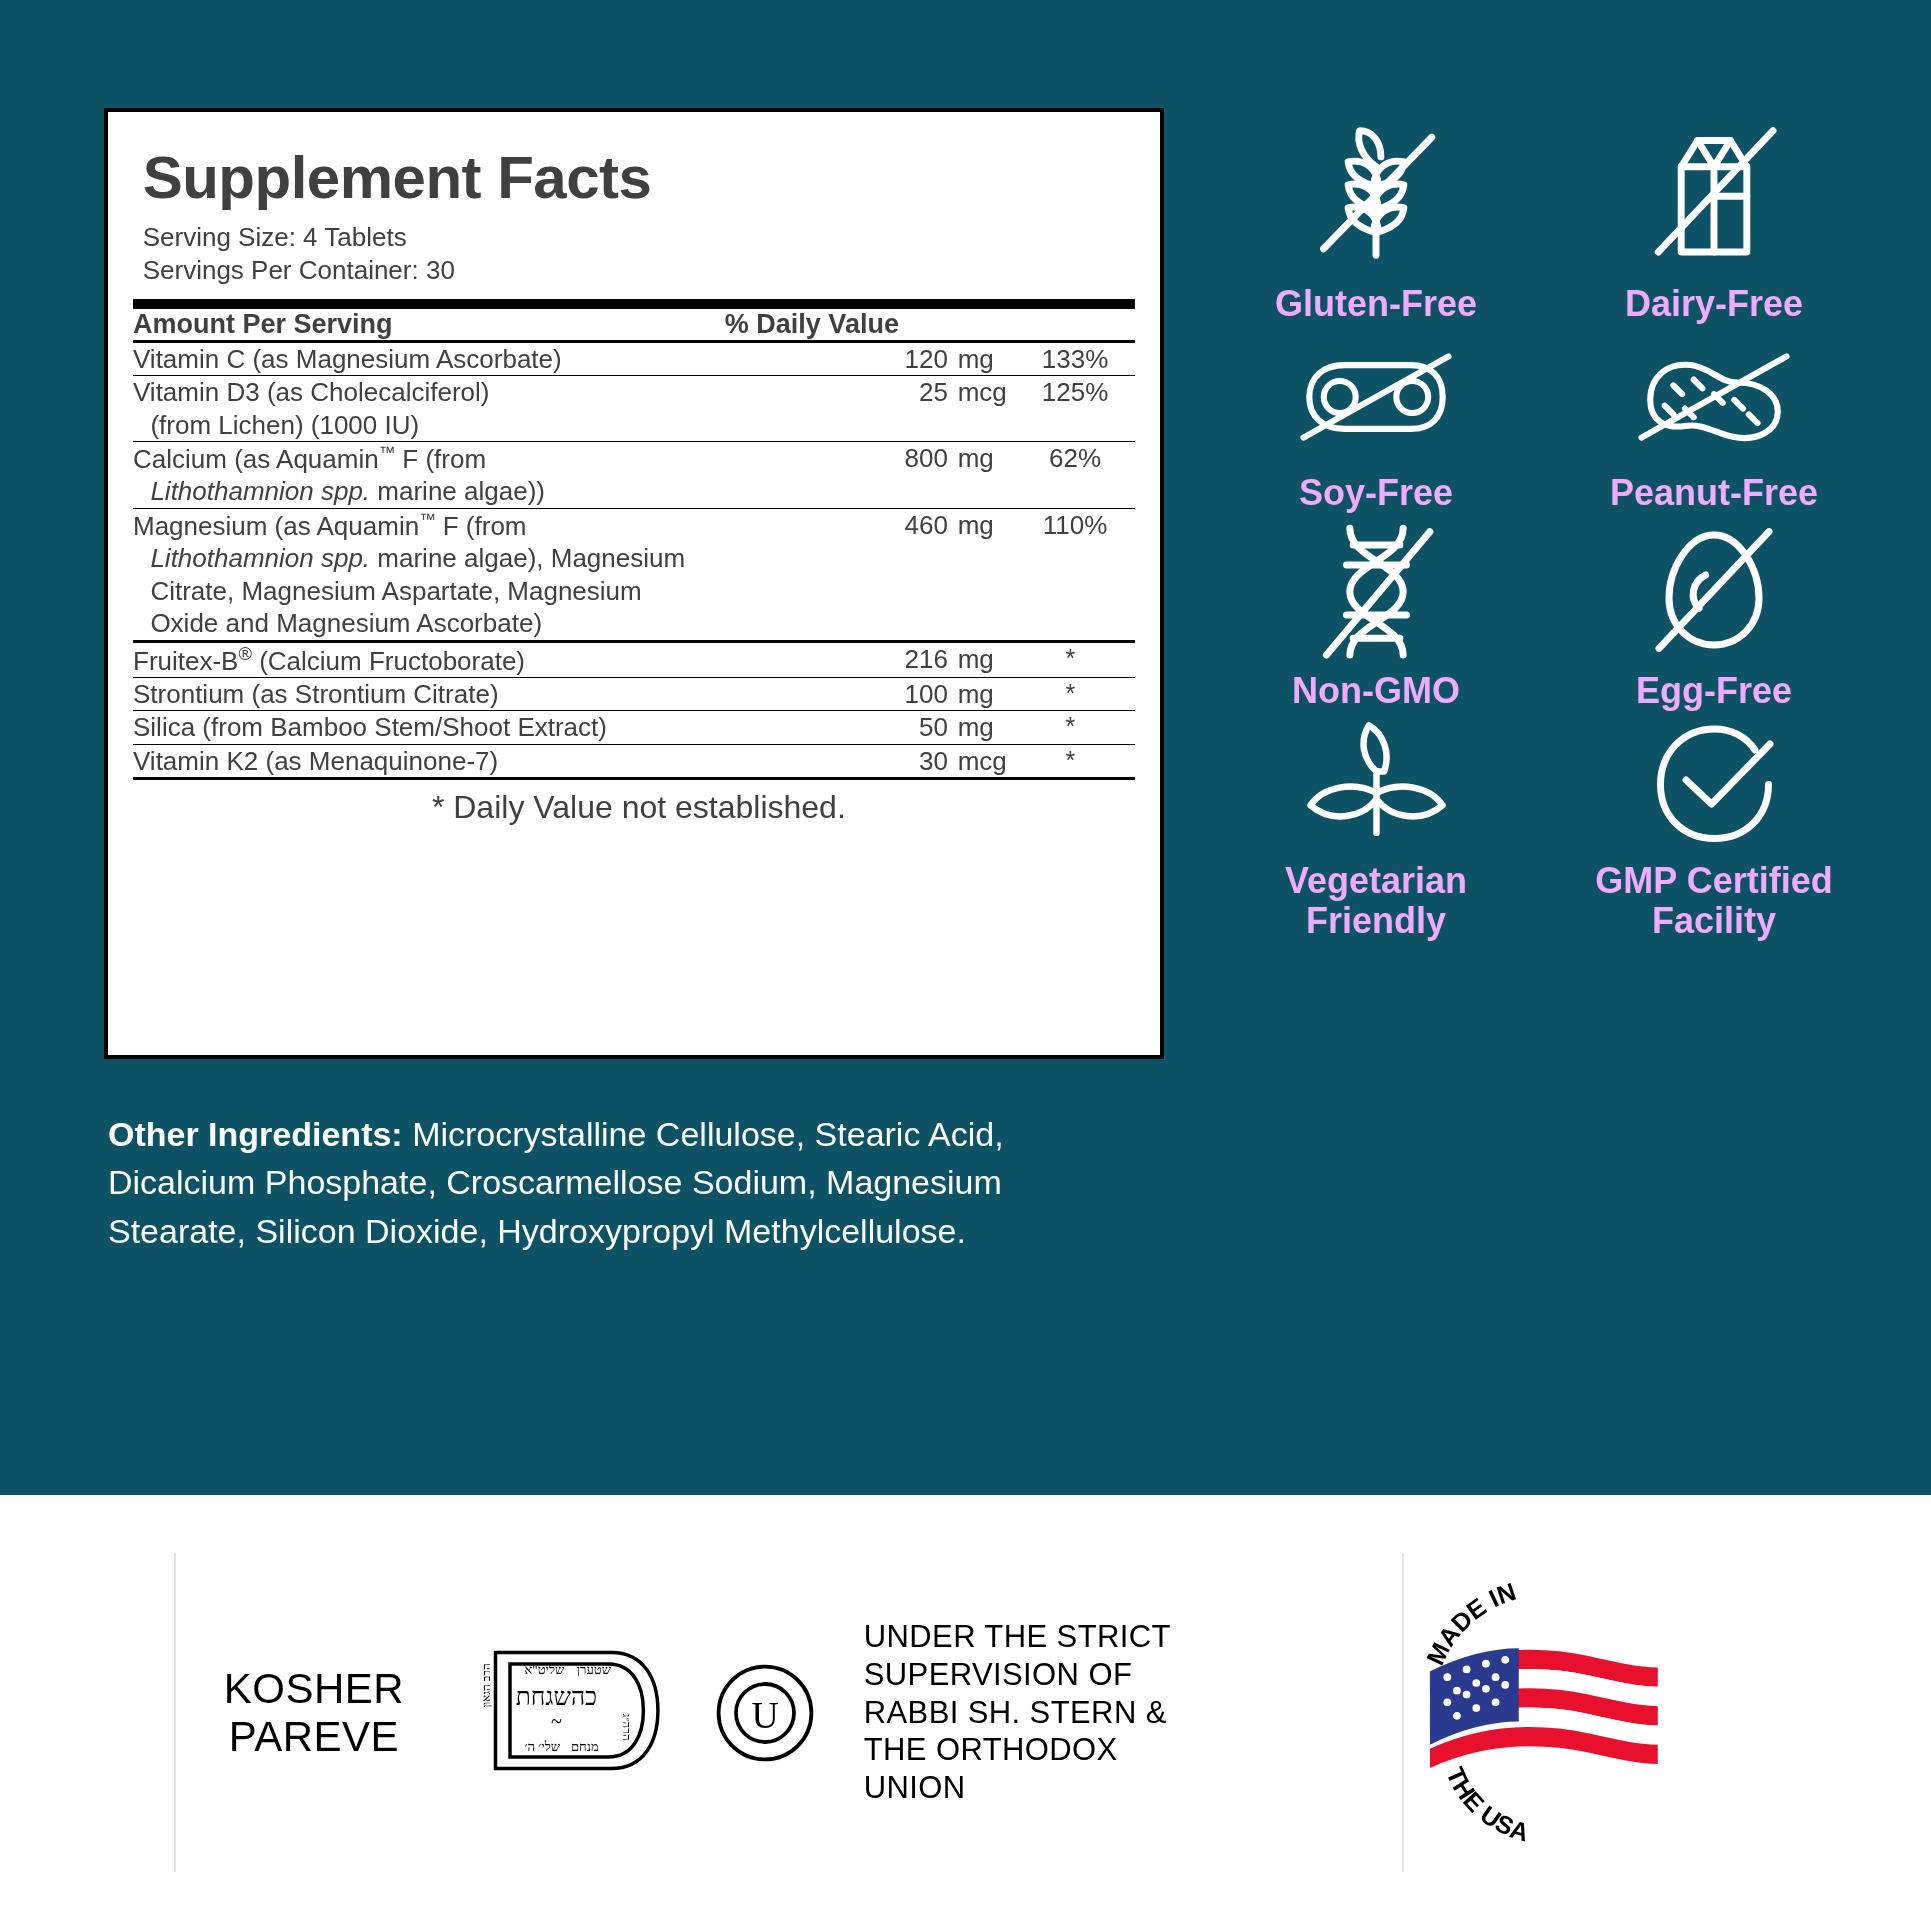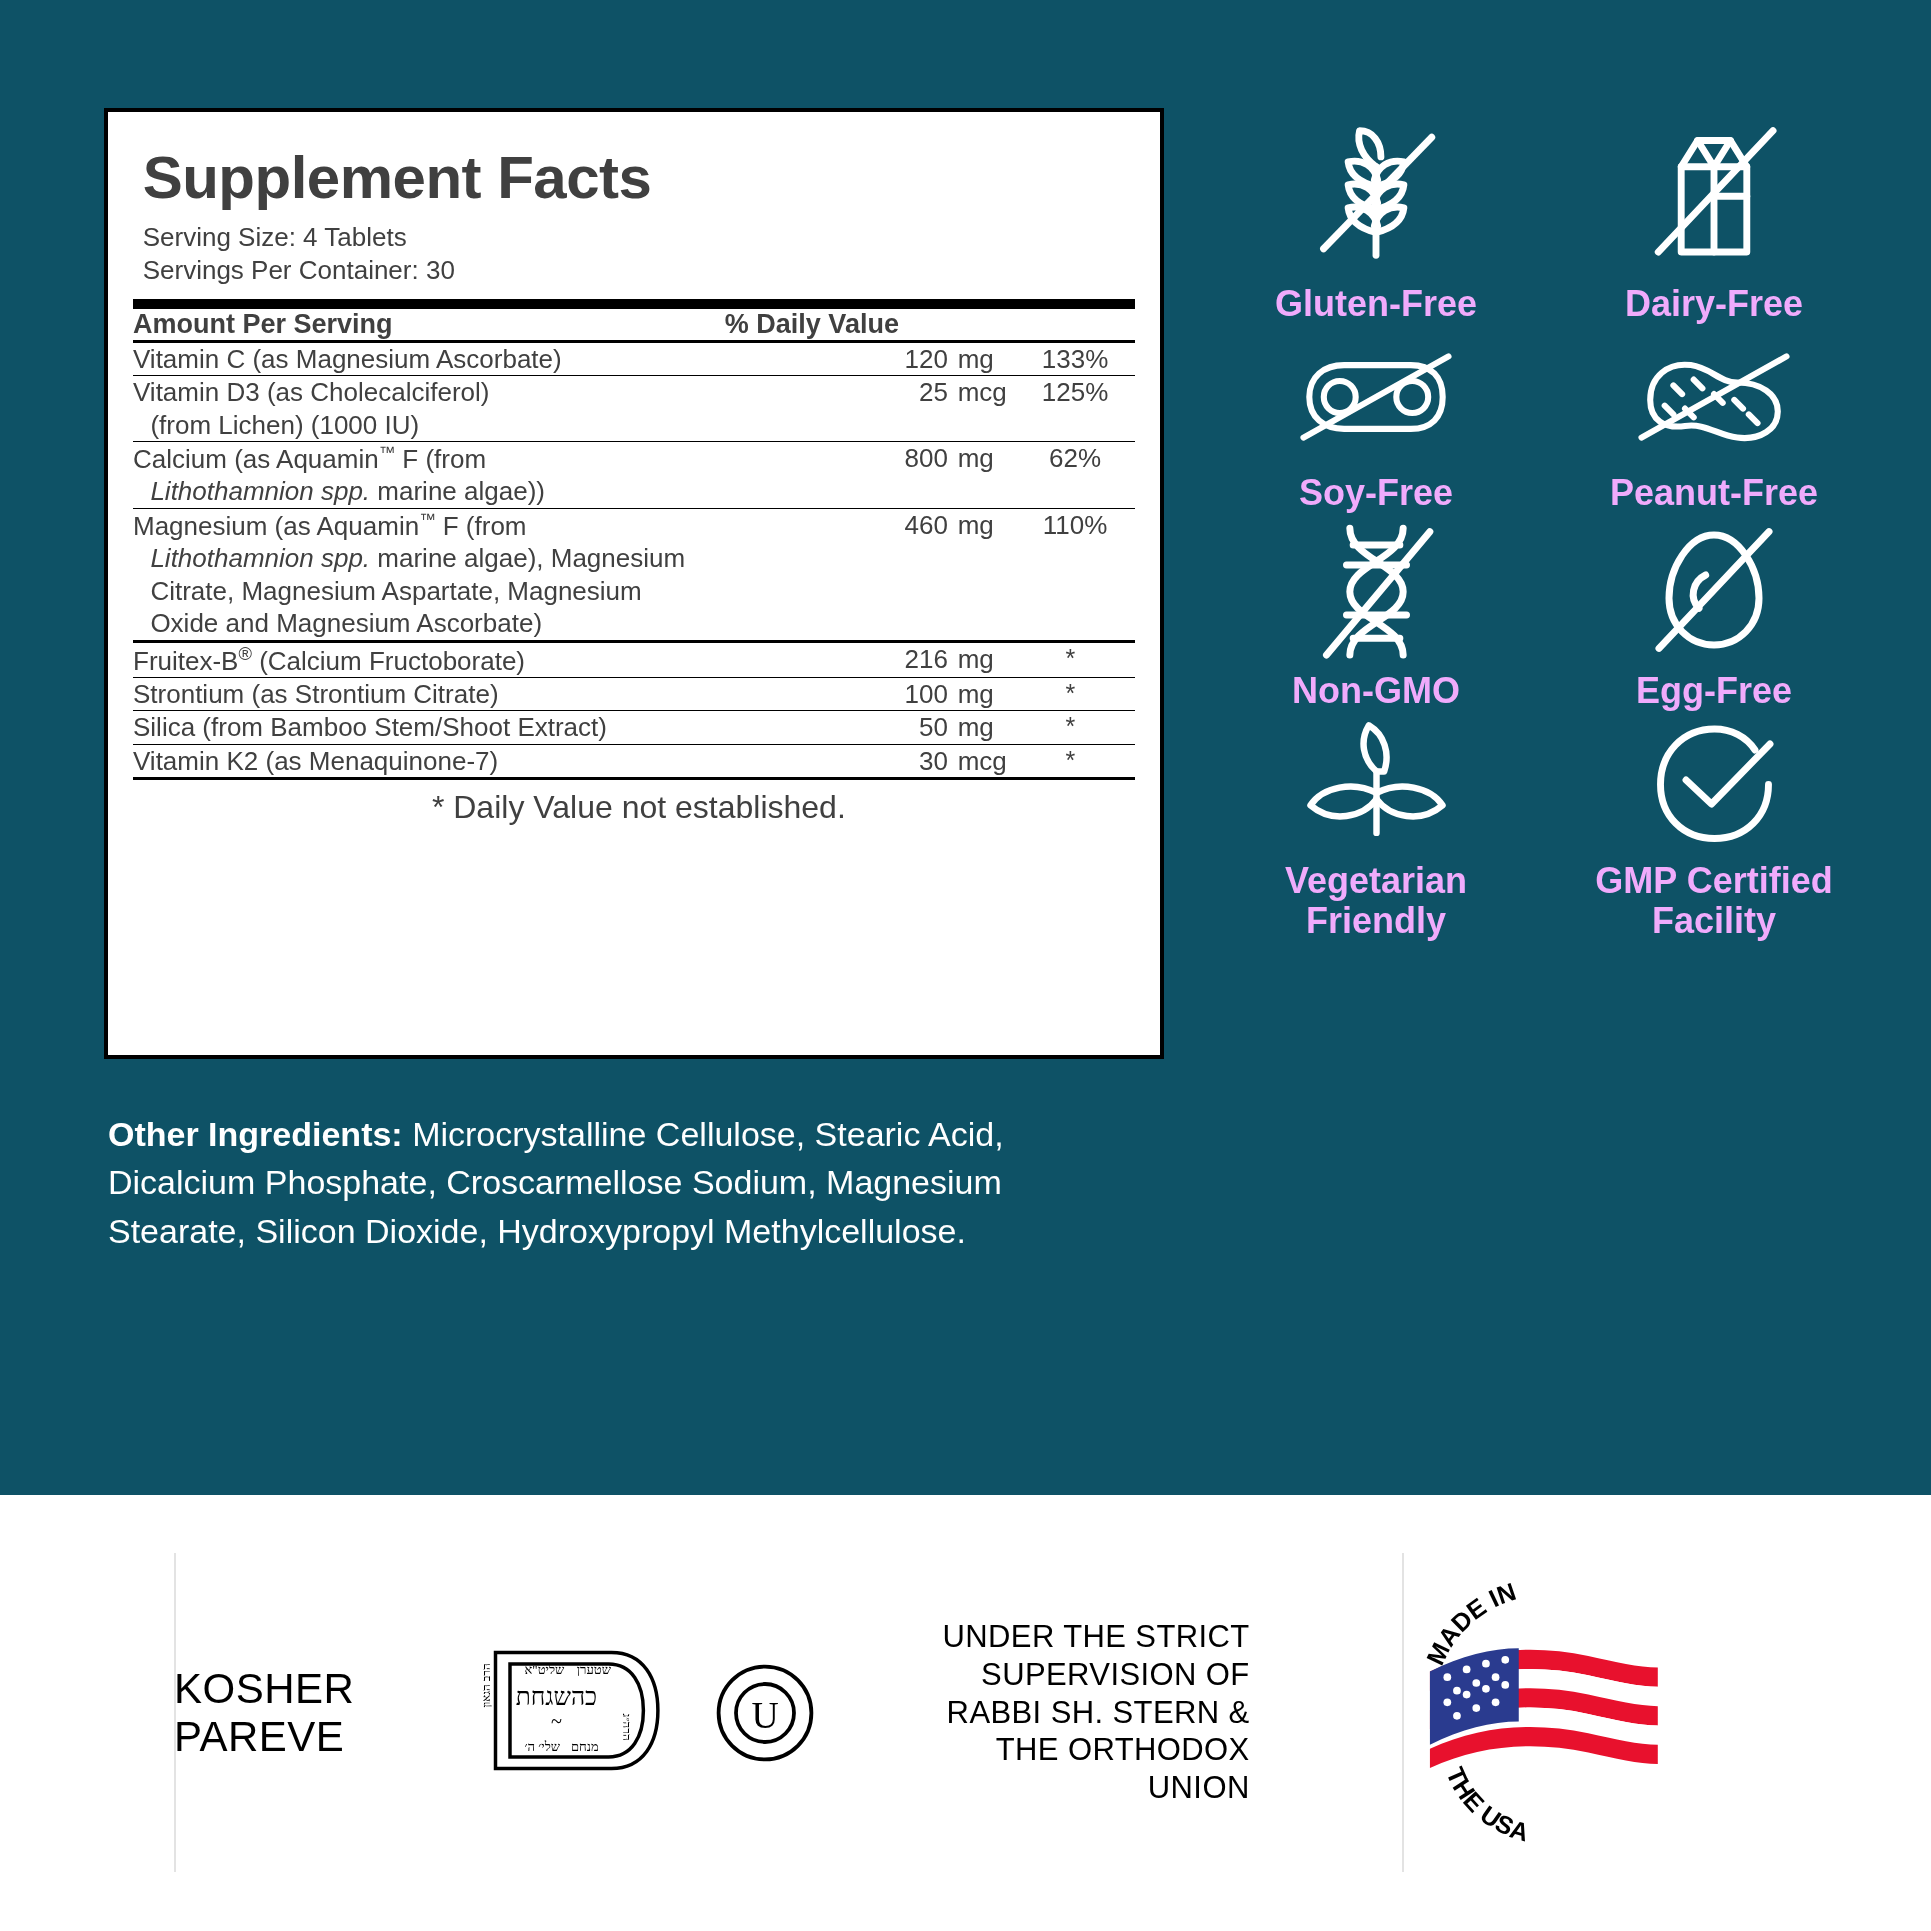--- a/index.html
+++ b/index.html
@@ -115,33 +115,33 @@
     position: absolute;
     left: 174px; top: 58px;
     width: 1641px; height: 319px;
     display: flex;
     align-items: center;
   }
   .kosher-text {
     font-size: 42px;
     line-height: 1.12;
     color: #000;
+    text-align: center;
     width: 280px;
     letter-spacing: 0.5px;
   }
   .ou-wrap { margin-left: 35px; display: flex; align-items: center; }
   .badatz { margin-left: 9.7px; }
   .supervision {
     margin-left: 41px;
     font-size: 31px;
     line-height: 1.22;
     color: #000;
     letter-spacing: 0.4px;
     width: 386px;
-    text-align: right;
   }
   .usa-wrap { margin-left: 145px; }
   .divider-v {
     position: absolute;
     top: 1553px;
     width: 1.9px;
     height: 319px;
     background: #e3e3e3;
   }
 </style>

